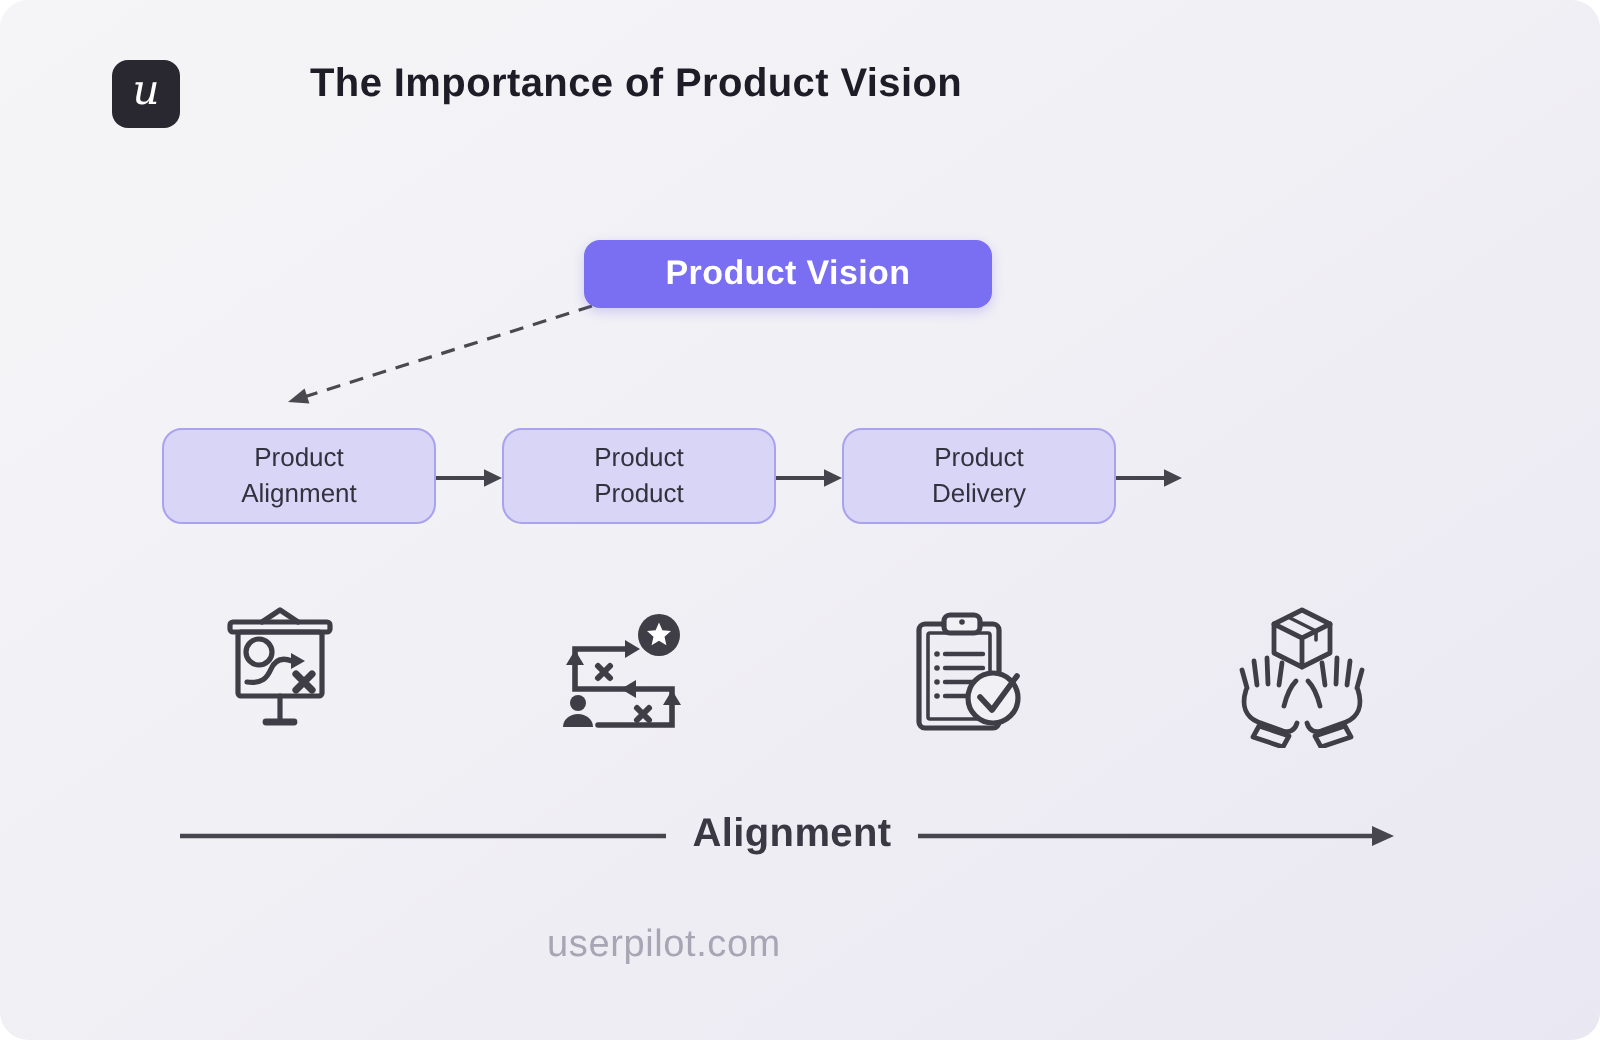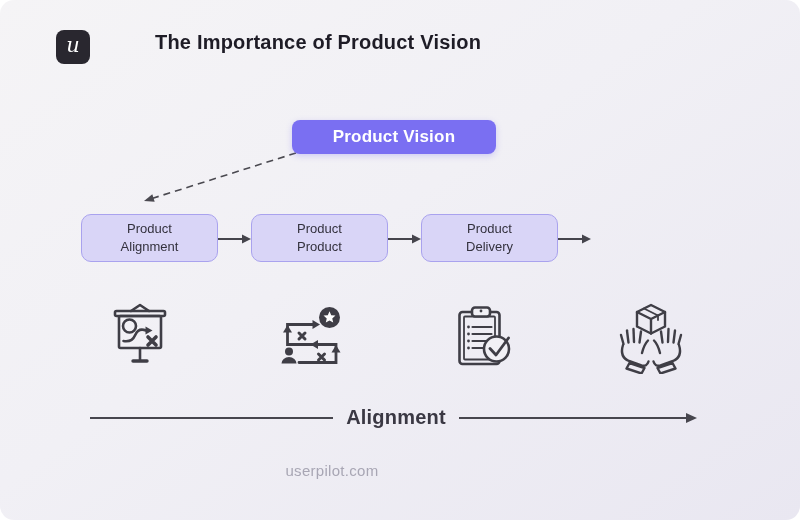--- a/index.html
+++ b/index.html
@@ -35,21 +35,21 @@
   .stage.s1{left:81px}.stage.s2{left:251px}.stage.s3{left:421px}.stage.s4{left:591px}
   .connectors{position:absolute;left:0;top:0;width:800px;height:520px;pointer-events:none;}
   .icon{position:absolute;top:298px;width:76px;height:76px;}
   .icon.i1{left:102px}.icon.i2{left:273px}.icon.i3{left:443px}.icon.i4{left:613px}
   .alignment-label{
     position:absolute;left:336px;top:406px;width:120px;text-align:center;
     font-size:20px;font-weight:700;color:#3a3843;letter-spacing:.2px;
   }
   .footer{
     position:absolute;left:0;top:462px;width:664px;text-align:center;
-    font-size:15px;color:#a8a6b4;letter-spacing:.3px;
+    font-size:19px;color:#a8a6b4;letter-spacing:.3px;
   }
 </style>
 </head>
 <body>
 
 <div class="card">
 
   <div class="logo">
     <span>u</span>
   </div>

